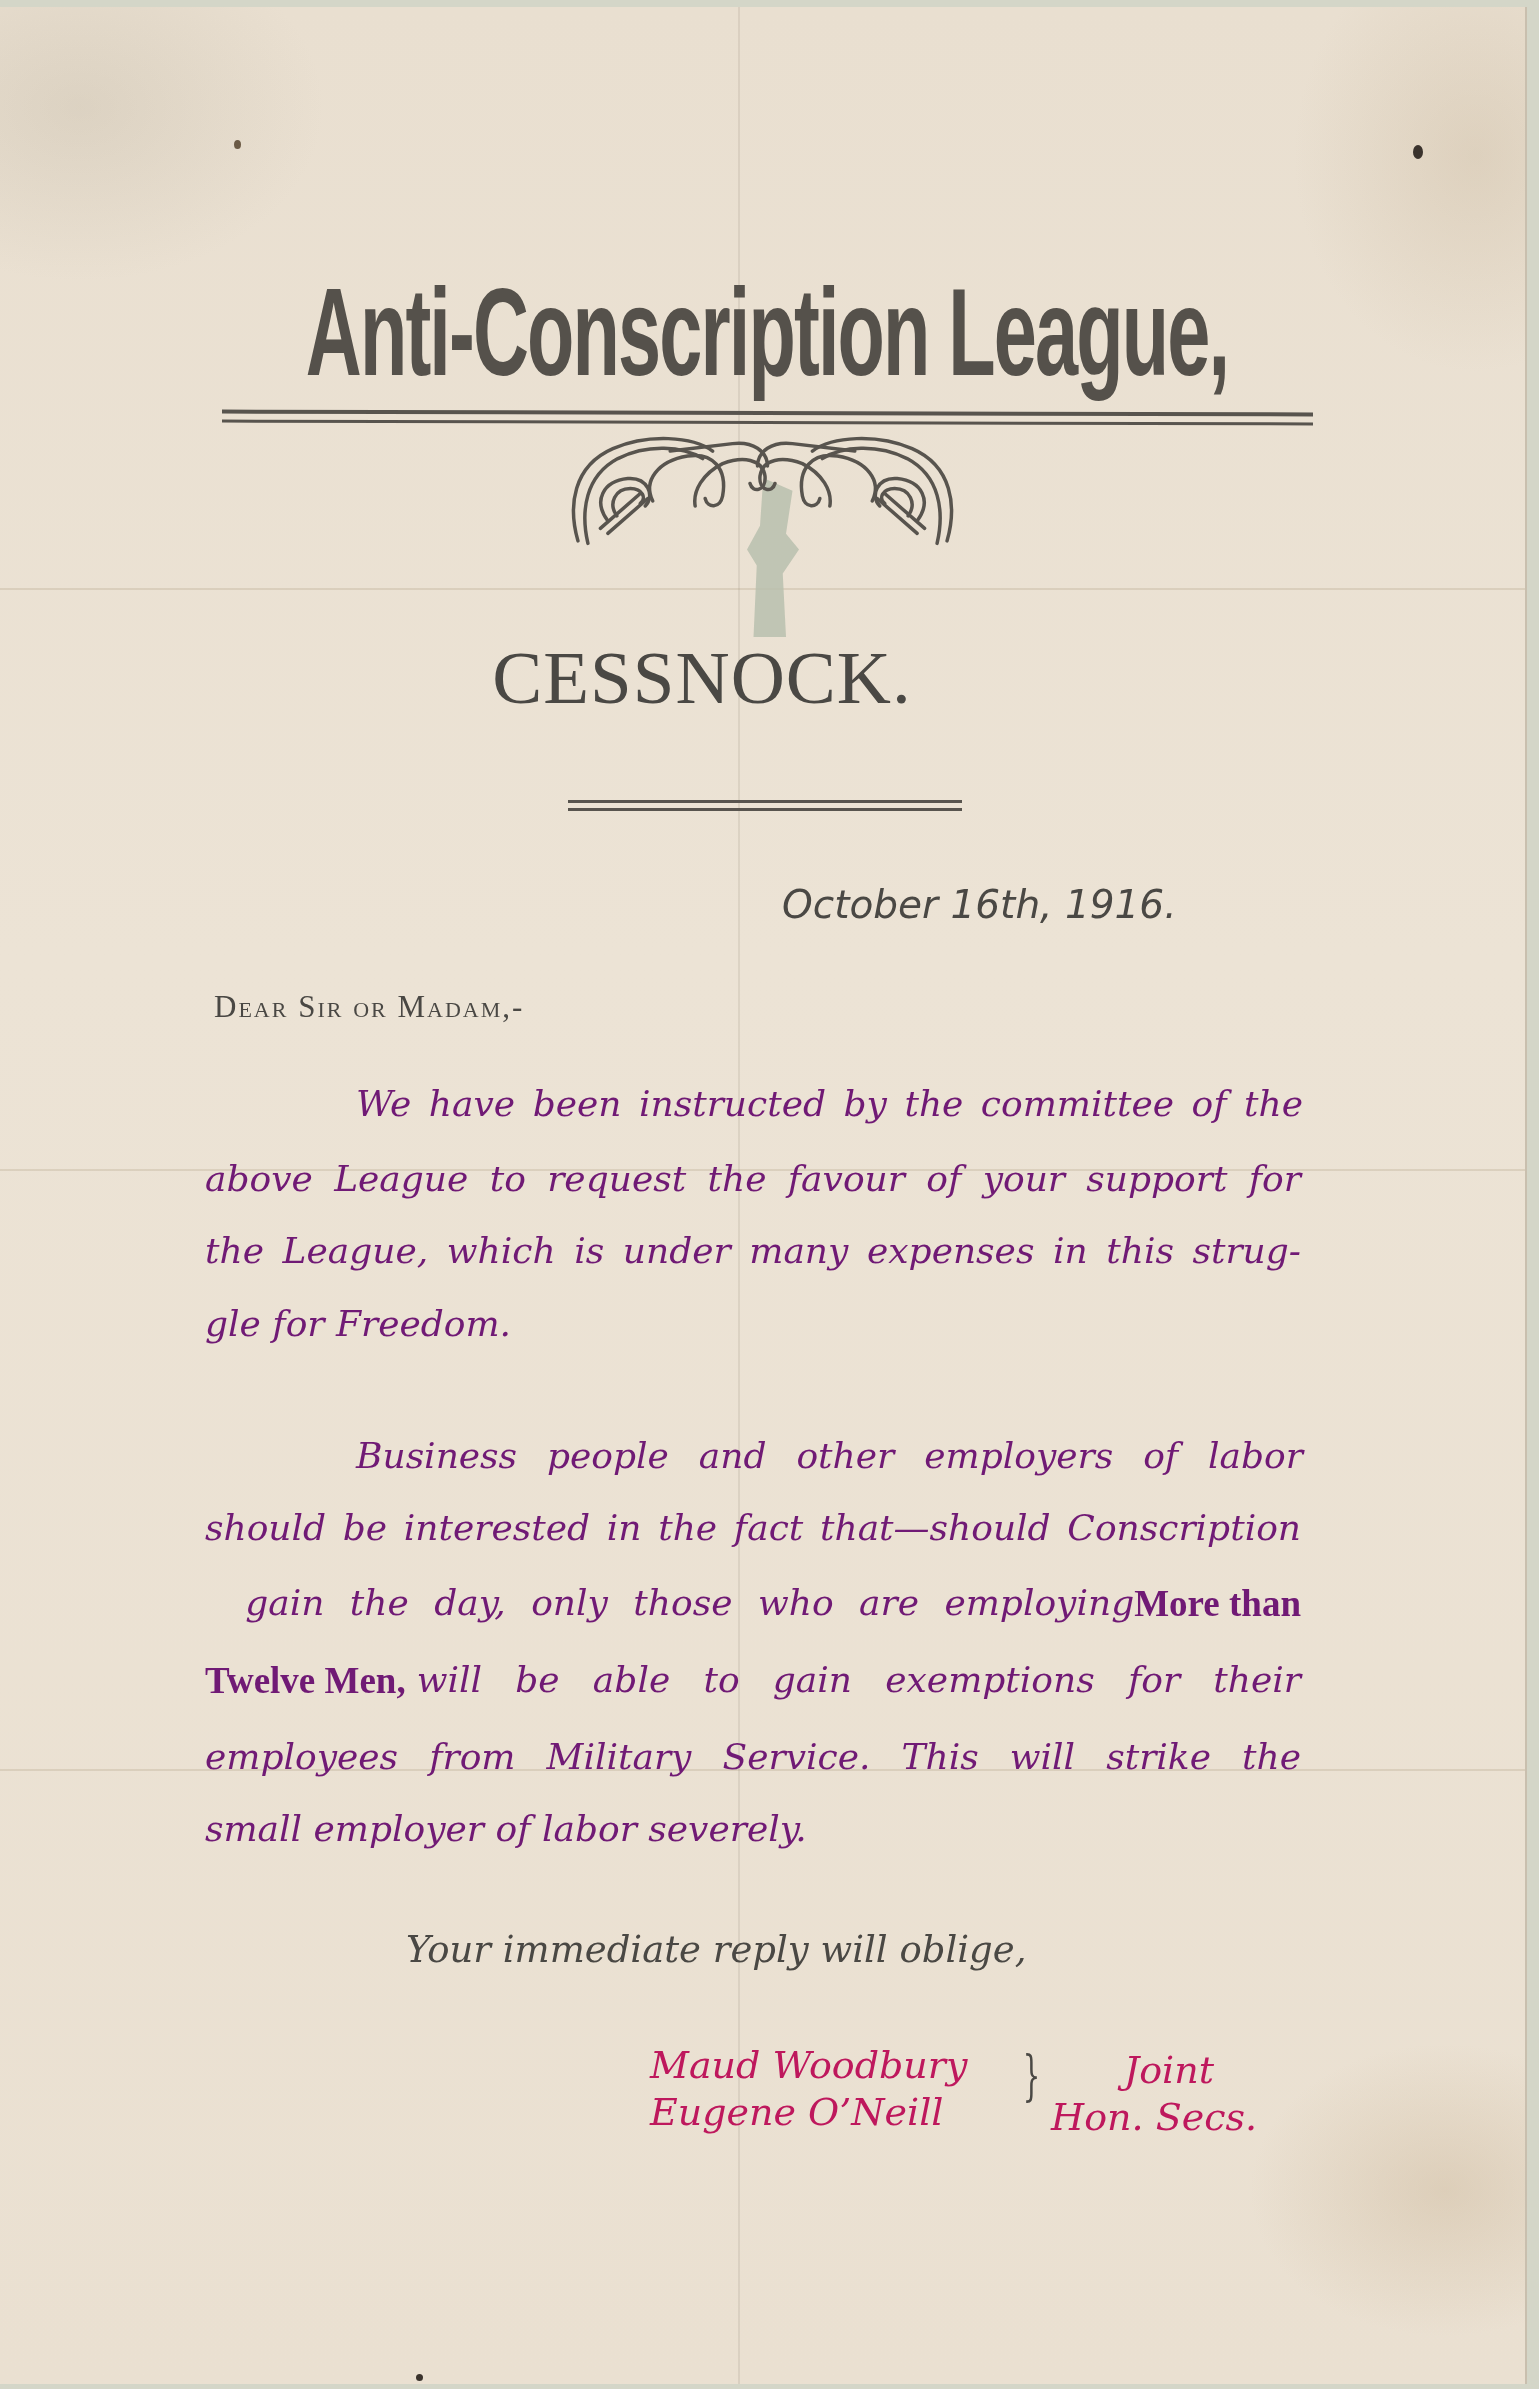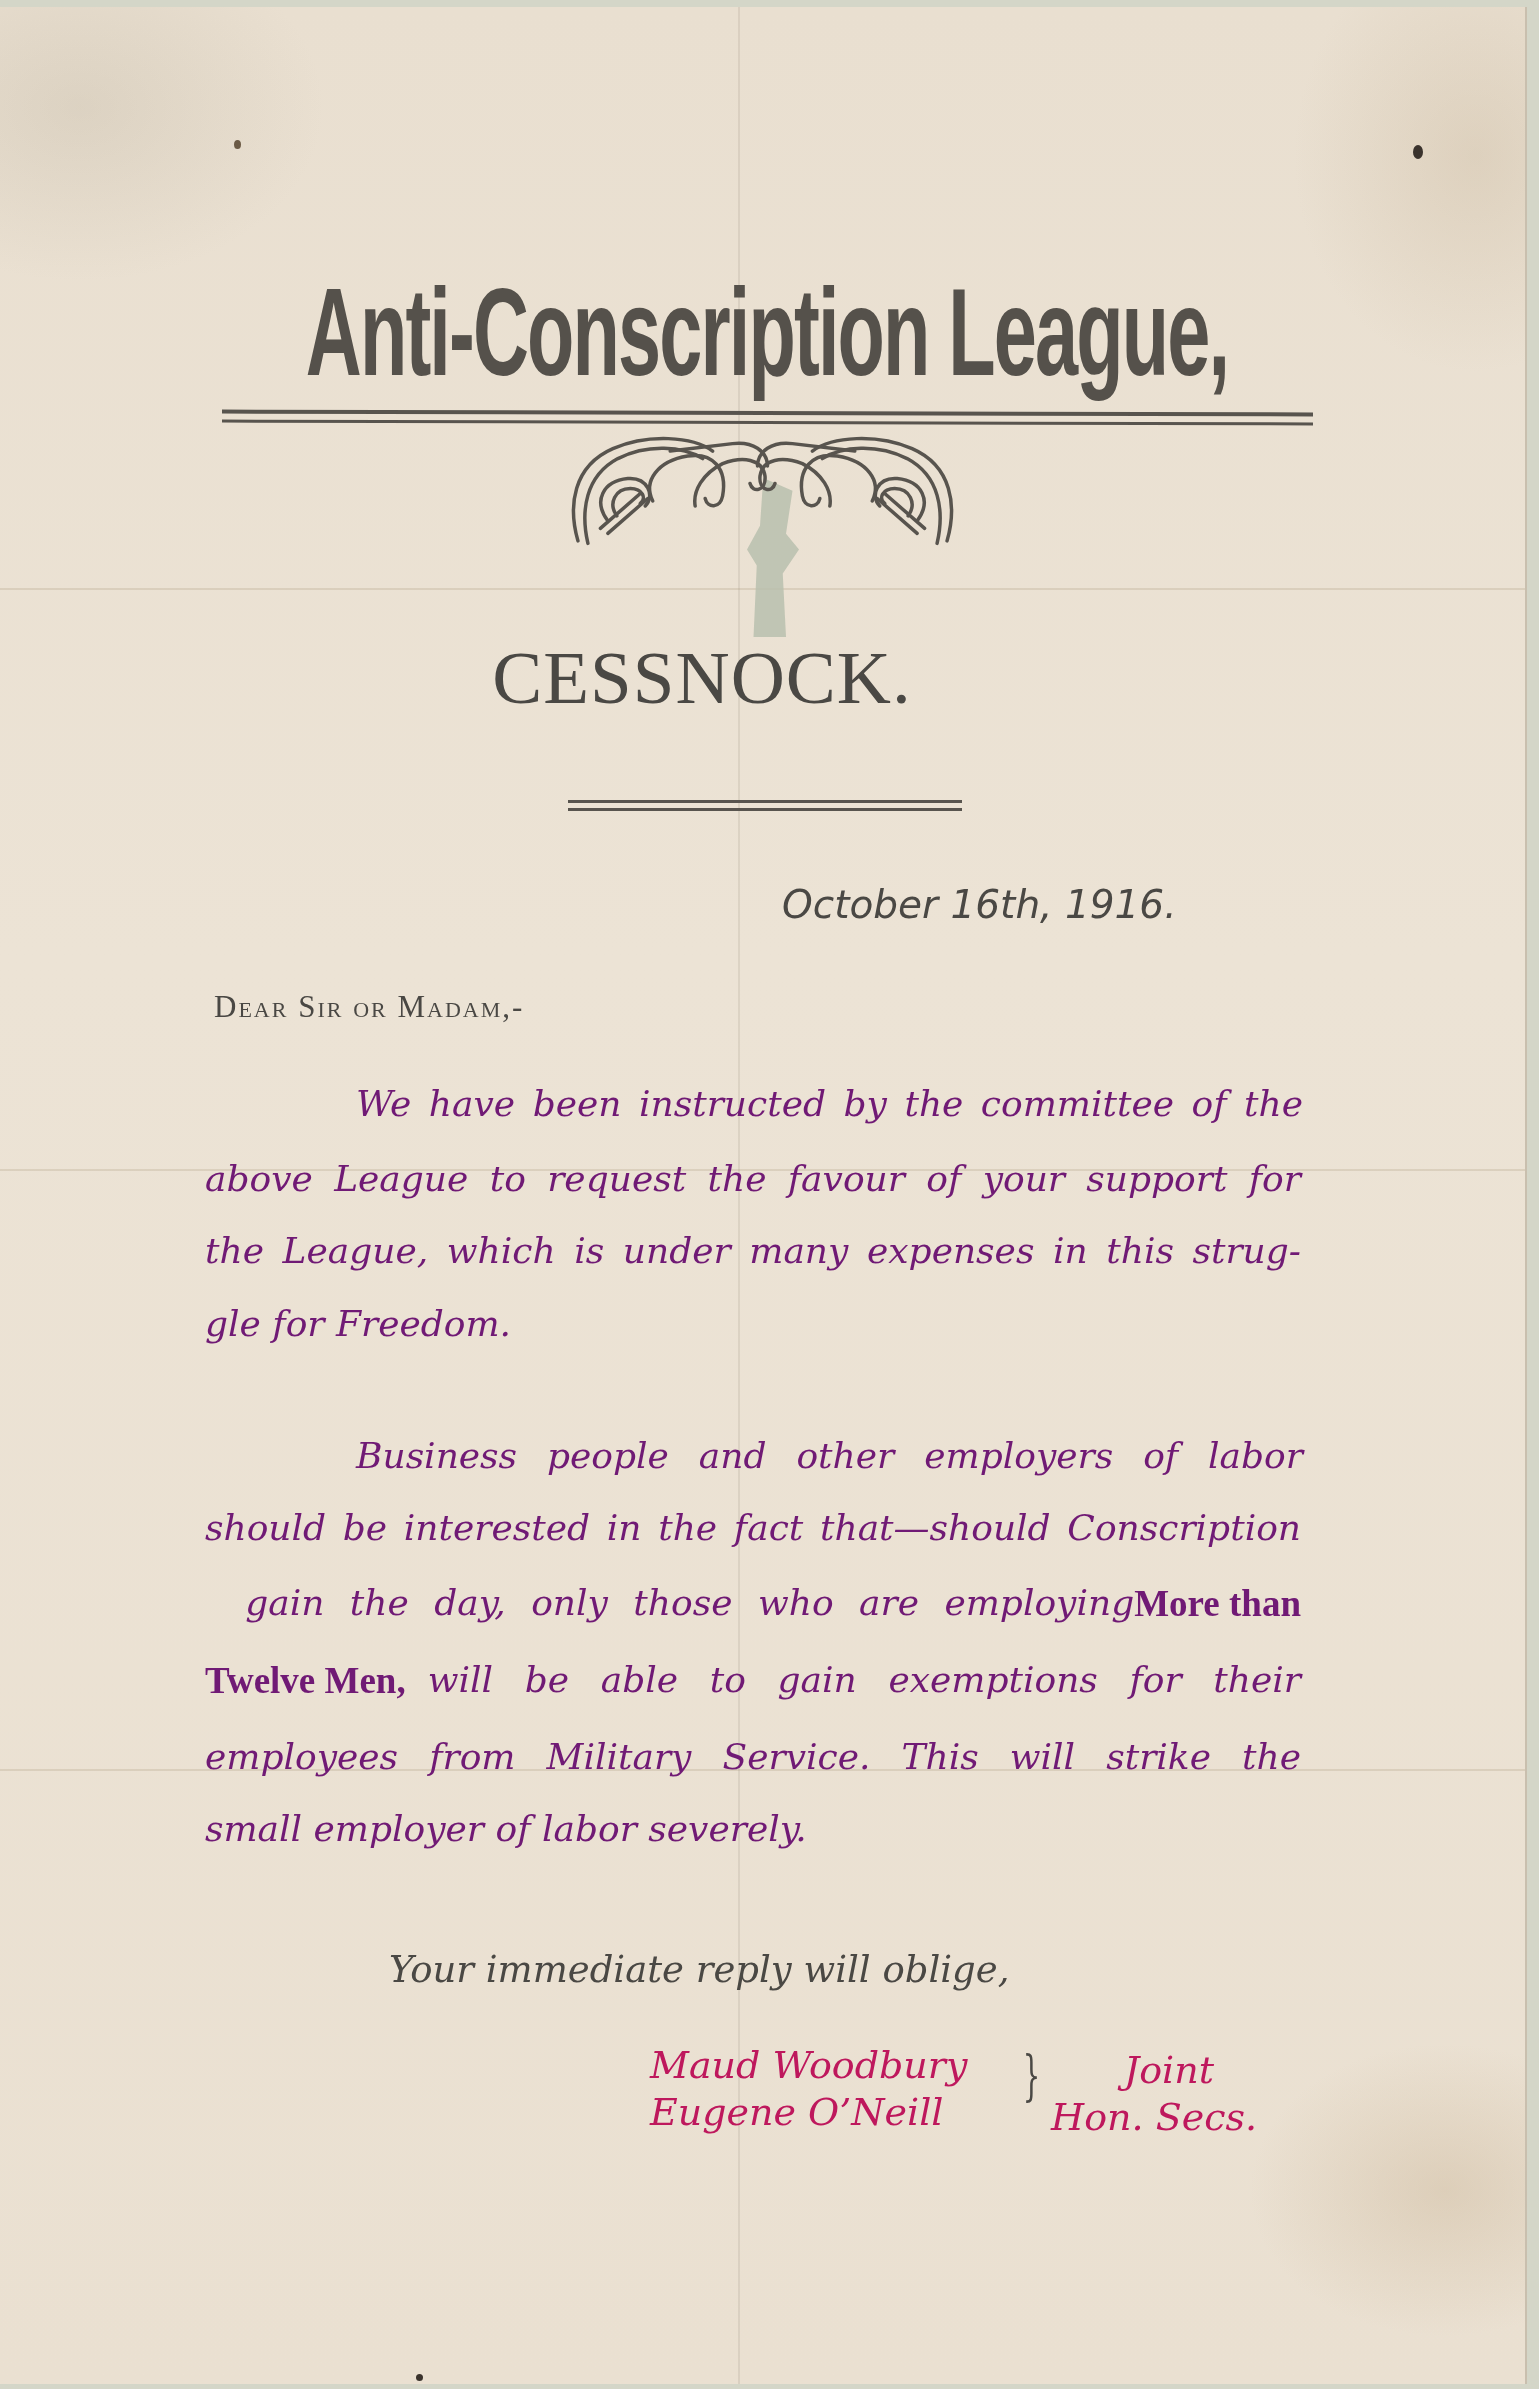--- a/index.html
+++ b/index.html
@@ -60,23 +60,23 @@
   .body-line {
     position: absolute; left: 205px; width: 1096px;
     font-family: "DejaVu Serif", serif; font-style: italic;
     font-size: 36px; color: #701a75; white-space: nowrap;
     text-align: justify; text-align-last: justify; line-height: 1;
   }
   .body-line.indent { left: 356px; width: 947px; }
   .body-line.last { text-align-last: left; }
   .bold-run { font-style: normal; font-weight: 700; font-family: "Liberation Serif", serif; font-size: 37px; }
   .closing {
-    position: absolute; left: 389px; top: 1928px;
+    position: absolute; left: 406px; top: 1928px;
     font-family: "DejaVu Serif", serif; font-style: italic; font-size: 37px;
-    color: #4a4844; white-space: nowrap; margin-top: 20px;
+    color: #4a4844; white-space: nowrap;
   }
   .sig {
     position: absolute; font-family: "DejaVu Serif", serif; font-style: italic;
     font-size: 38px; color: #be185d; white-space: nowrap; line-height: 1;
   }
   .brace { position: absolute; font-family: "DejaVu Serif", serif; font-size: 55px; color: #4a4844; line-height: 1; }
 </style>
 </head>
 <body>
 
@@ -132,21 +132,21 @@
 <div class="body-line" style="top:1161px">above League to request the favour of your support for</div>
 <div class="body-line" style="top:1233px">the League, which is under many expenses in this strug-</div>
 <div class="body-line last" style="top:1306px">gle for Freedom.</div>
 
 <div class="body-line indent" style="top:1438px">Business people and other employers of labor</div>
 <div class="body-line" style="top:1510px">should be interested in the fact that—should Conscription</div>
 <div class="body-line" style="top:1585px;display:flex;justify-content:flex-end">
   <span style="word-spacing:14px">gain the day, only those who are employing</span>
   <span class="bold-run">More than</span>
 </div>
-<div class="body-line" style="top:1662px;display:flex;gap:22px">
+<div class="body-line" style="top:1662px;display:flex;gap:11px">
   <span class="bold-run">Twelve Men,</span>
   <span style="flex:1;text-align:justify;text-align-last:justify">will be able to gain exemptions for their</span>
 </div>
 <div class="body-line" style="top:1739px">employees from Military Service.  This will strike the</div>
 <div class="body-line last" style="top:1811px">small employer of labor severely.</div>
 
 <div class="closing">Your immediate reply will oblige,</div>
 
 <div class="sig" style="left:650px;top:2046px">Maud Woodbury</div>
 <div class="sig" style="left:650px;top:2093px">Eugene O’Neill</div>

